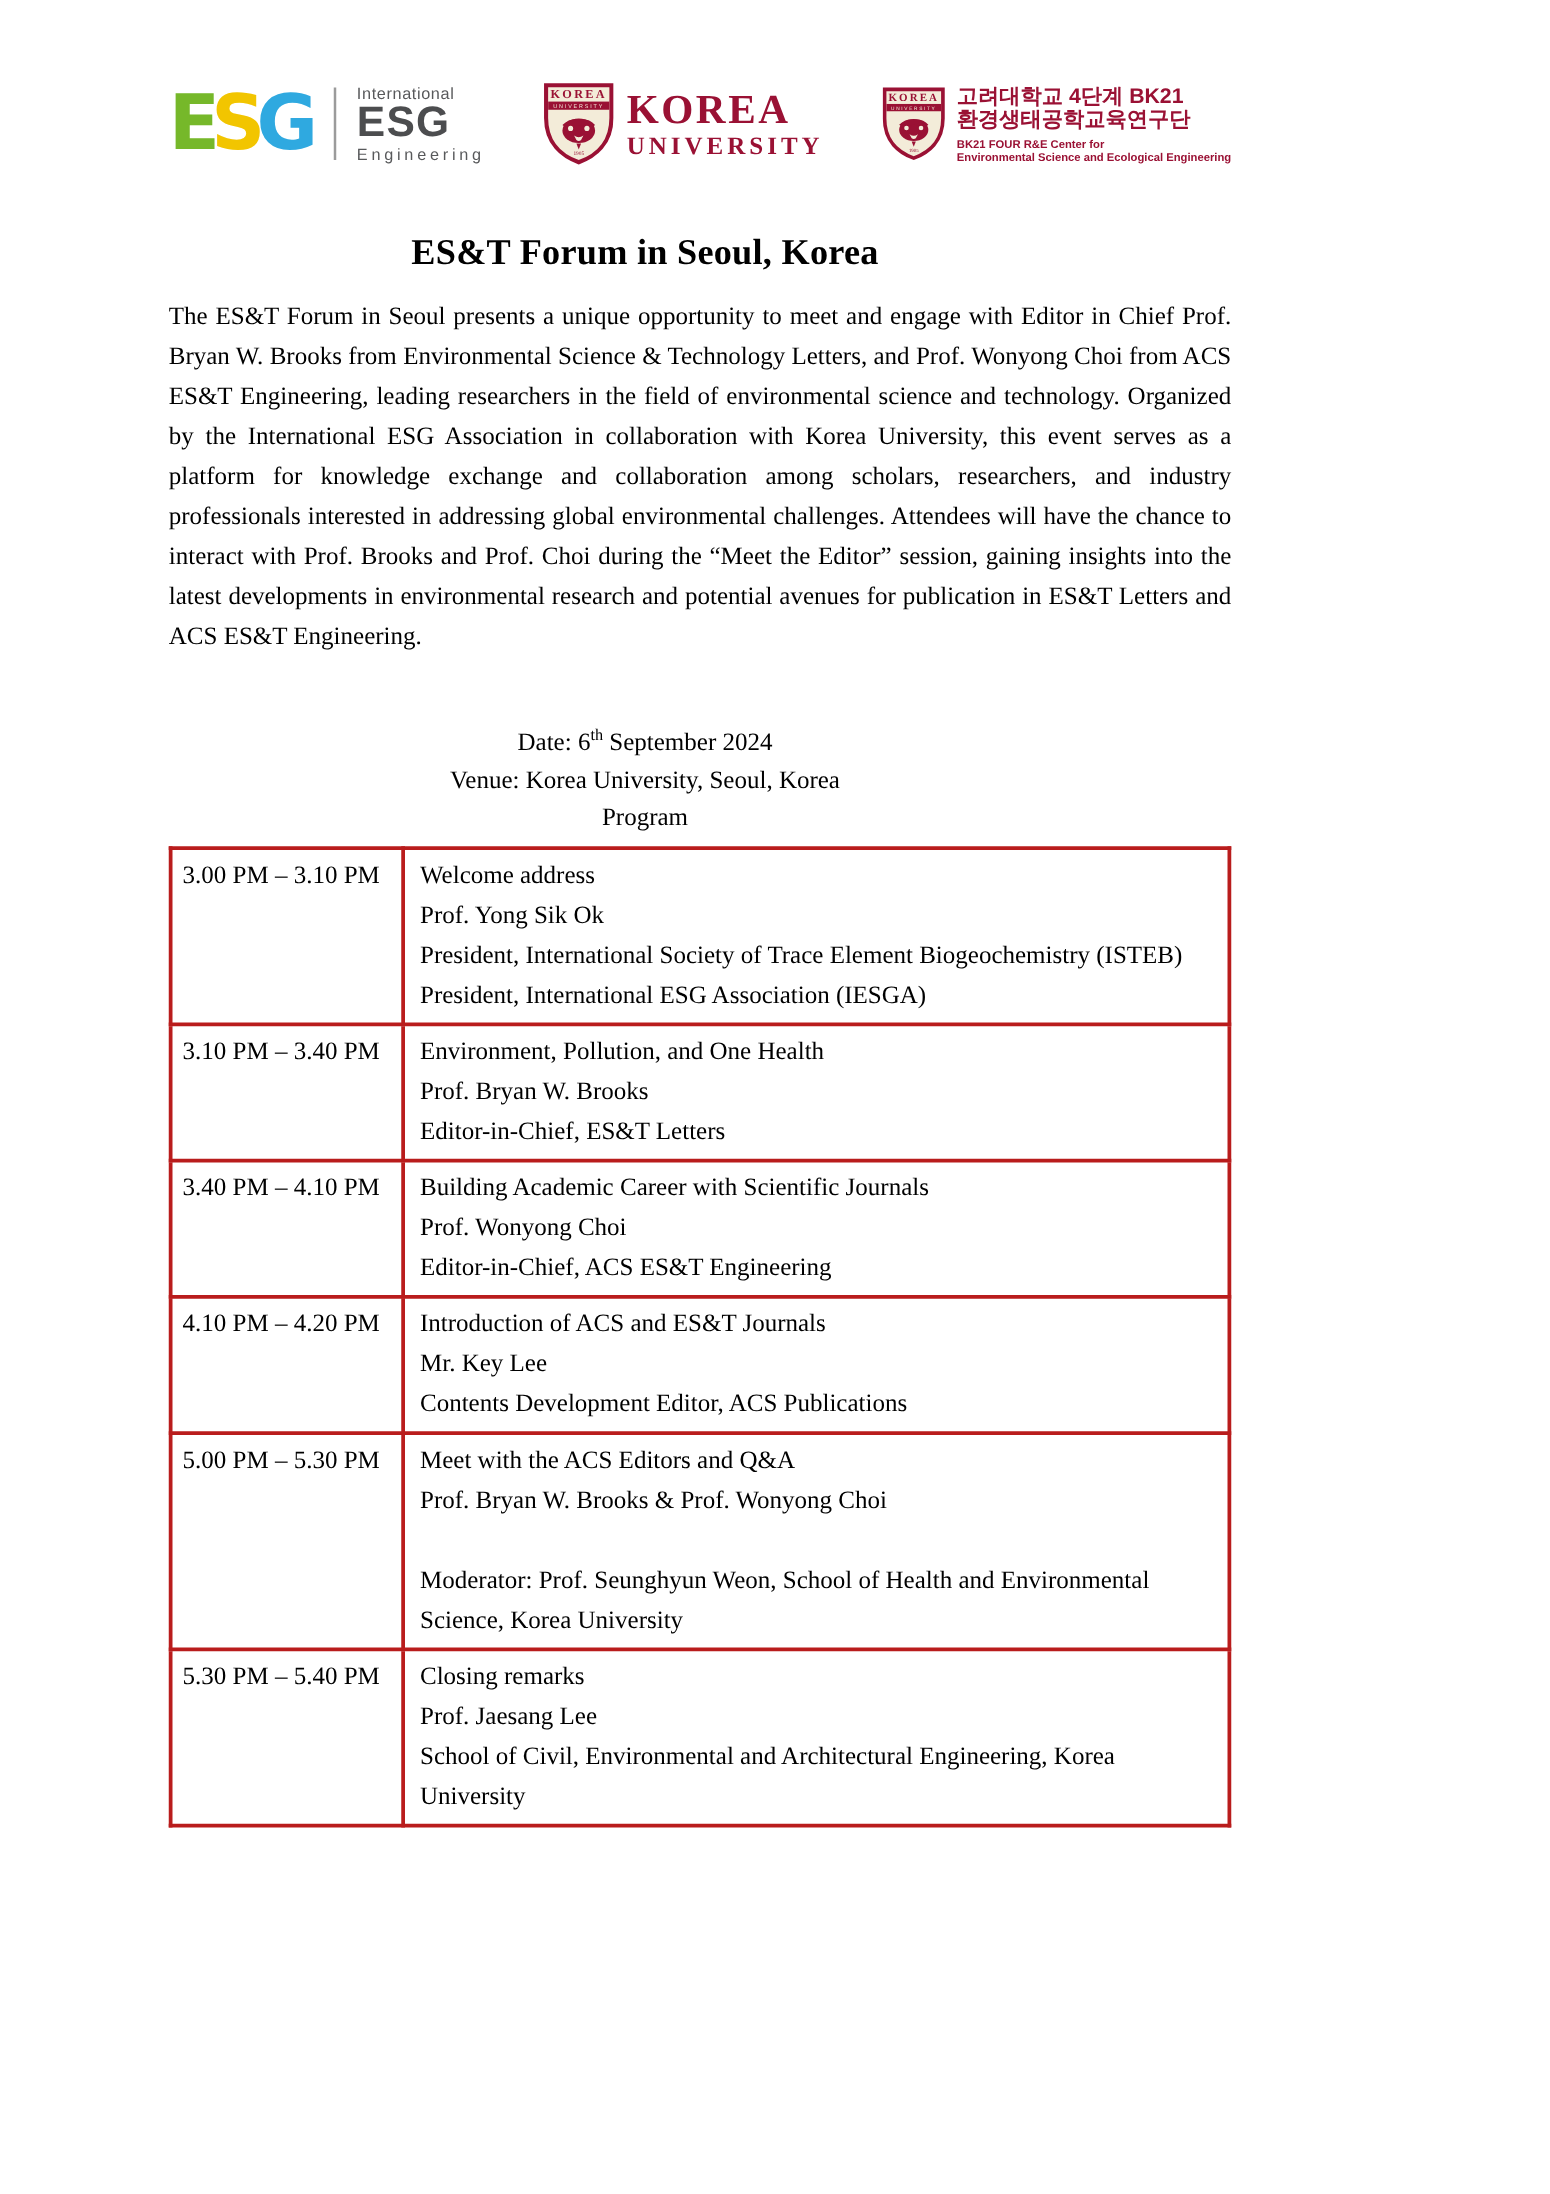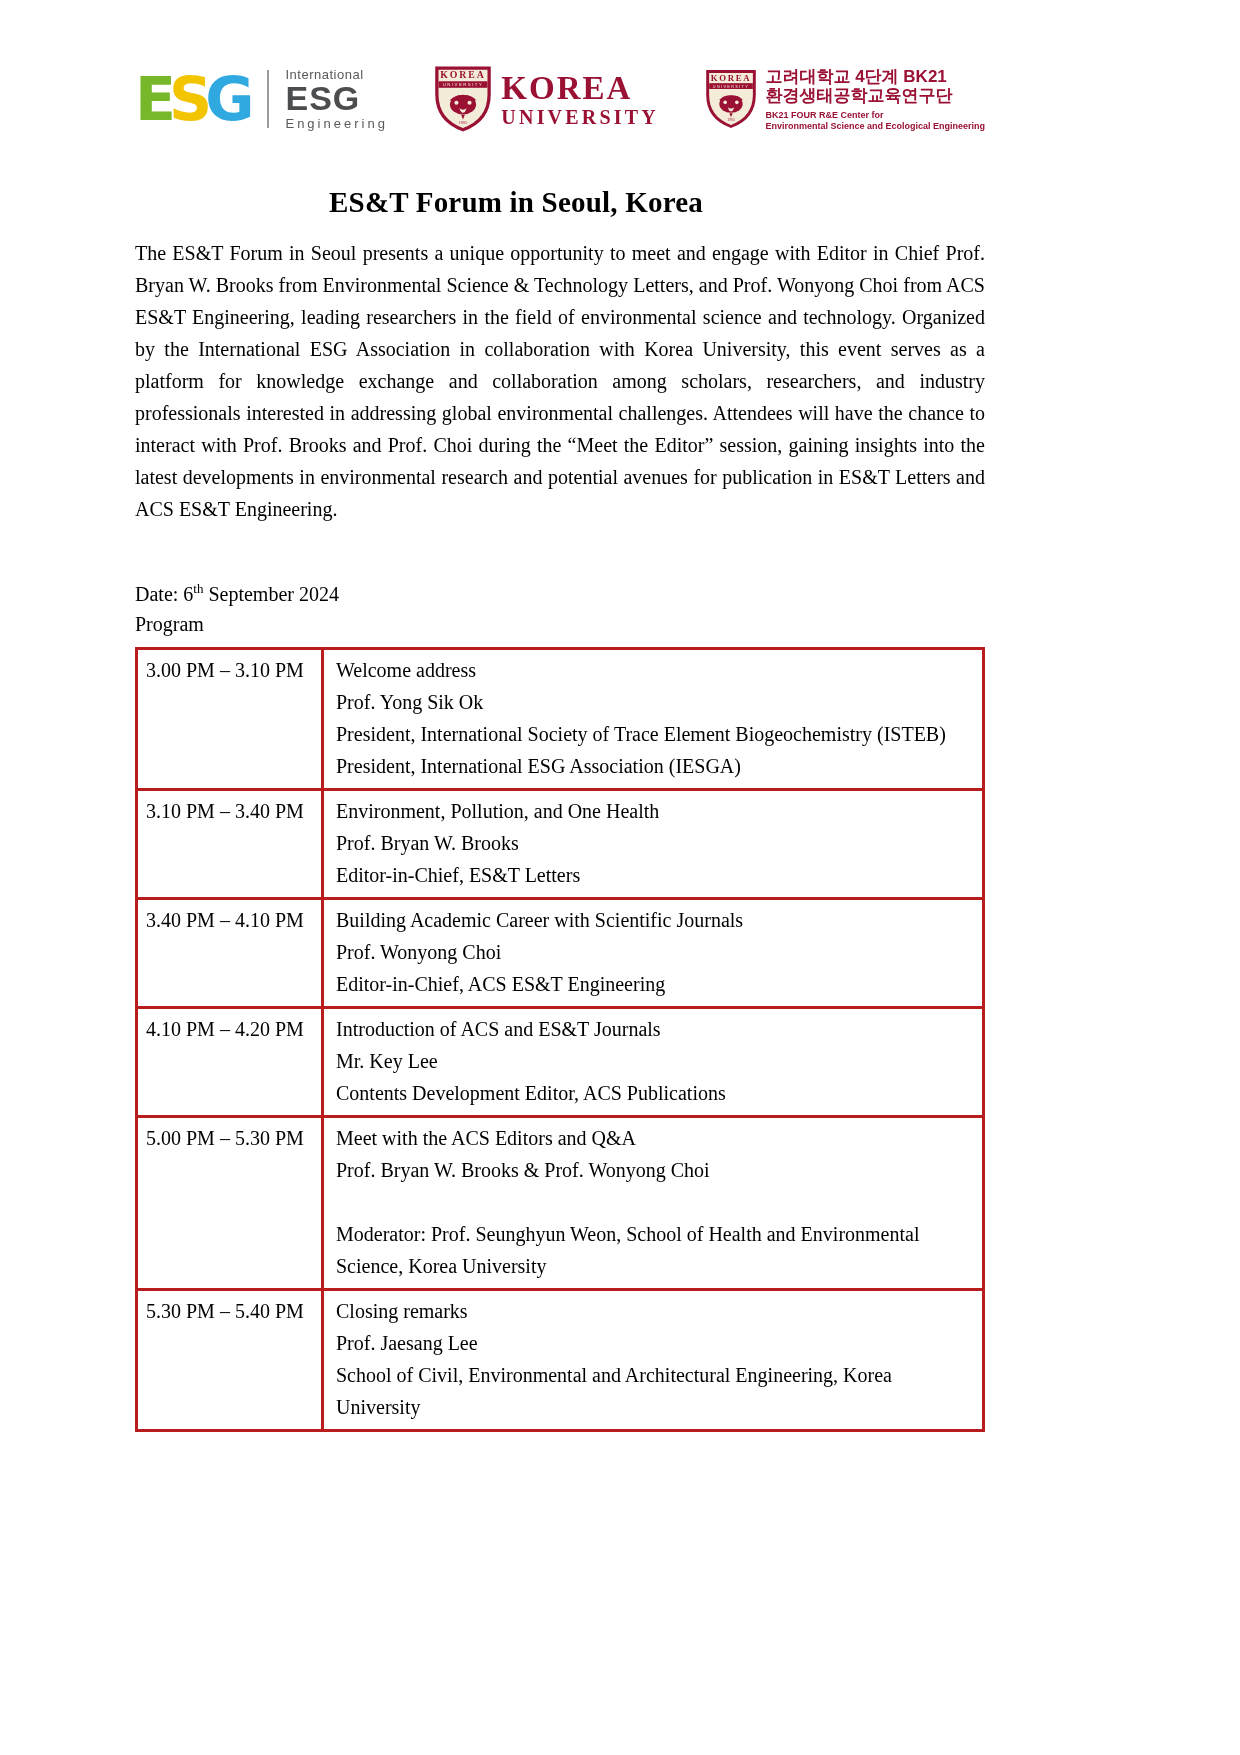--- a/index.html
+++ b/index.html
@@ -48,21 +48,21 @@
   .doc-title {
     margin:46px 0 0 0; text-align:center;
     font-size:29px; font-weight:bold; letter-spacing:0.2px;
   }
   .intro {
     margin:18px 0 0 0; width:850px;
     font-size:20px; line-height:32px; text-align:justify;
   }
 
   
-  .details { margin-top:54px; font-size:20px; line-height:30px; }
+  .details { margin-top:54px; font-size:20px; line-height:30px;text-align:center; }
   .details sup { font-size:13px; line-height:0; }
 
   
   table.program-table {
     border-collapse:collapse; table-layout:fixed;
     width:850px; margin-top:8px;
     font-size:20px; line-height:32px;
   }
   table.program-table td {
     border:3px solid #b91c1c; vertical-align:top;
@@ -135,20 +135,21 @@
     </div>
 
   </header>
 
   <h1 class="doc-title">ES&amp;T Forum in Seoul, Korea</h1>
 
   <p class="intro">The ES&amp;T Forum in Seoul presents a unique opportunity to meet and engage with Editor in Chief Prof. Bryan W. Brooks from Environmental Science &amp; Technology Letters, and Prof. Wonyong Choi from ACS ES&amp;T Engineering, leading researchers in the field of environmental science and technology. Organized by the International ESG Association in collaboration with Korea University, this event serves as a platform for knowledge exchange and collaboration among scholars, researchers, and industry professionals interested in addressing global environmental challenges. Attendees will have the chance to interact with Prof. Brooks and Prof. Choi during the “Meet the Editor” session, gaining insights into the latest developments in environmental research and potential avenues for publication in ES&amp;T Letters and ACS ES&amp;T Engineering.</p>
 
   <div class="details">
     <div><span>Date: 6</span><sup>th</sup><span> September 2024</span></div>
+    <div>Venue: Korea University, Seoul, Korea</div>
     <div>Program</div>
   </div>
 
   <table class="program-table">
     <colgroup>
         <col style="width:186px">
         <col>
       </colgroup>
     <tbody id="program-body">
         <tr>

